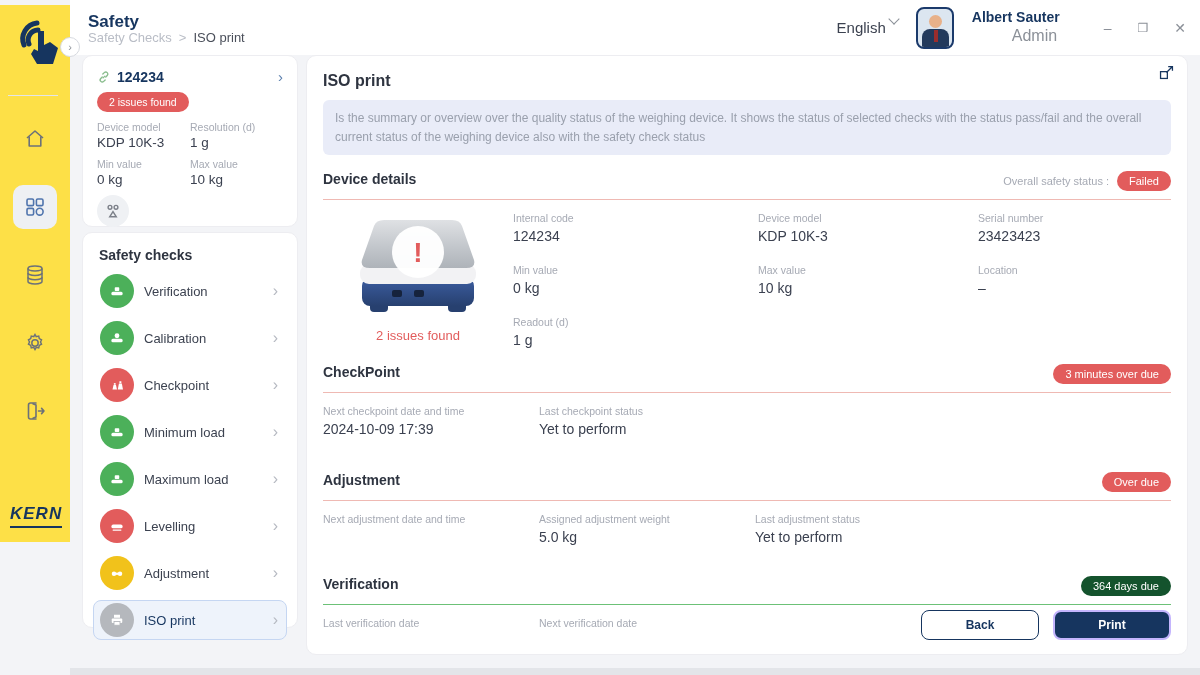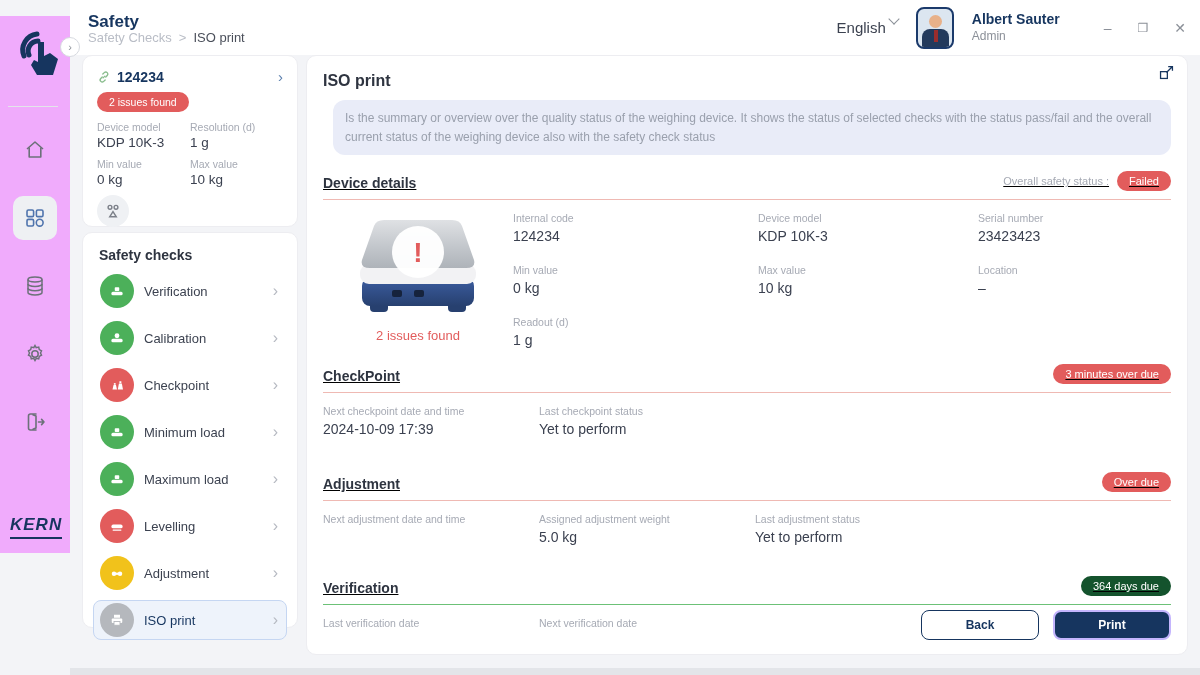--- a/index.html
+++ b/index.html
@@ -14,26 +14,26 @@
   .crumb-current { color:#4a4f5a; }
   .hdr-right { position:absolute; right:14px; top:0; height:55px; display:flex; align-items:center; gap:18px; }
   .lang { display:flex; align-items:flex-start; gap:4px; font-size:15px; color:#3c4250; cursor:pointer; }
   .chev-down { width:8px; height:8px; border-right:1.5px solid #8b9098; border-bottom:1.5px solid #8b9098; transform:rotate(45deg); margin-top:-4px; }
   .avatar { width:38px; height:42px; border:2px solid #1b3a6b; border-radius:8px; background:#dce6f0; position:relative; overflow:hidden; }
   .avatar .head { position:absolute; left:11px; top:6px; width:13px; height:13px; border-radius:50%; background:#e8b189; }
   .avatar .suit { position:absolute; left:4px; top:20px; width:27px; height:20px; border-radius:8px 8px 0 0; background:#233a5c; }
   .avatar .tie { position:absolute; left:16px; top:21px; width:4px; height:12px; background:#9b2d2d; }
   .user-meta { line-height:1.25; }
   .user-name { font-size:14px; font-weight:bold; color:#16355f; }
-  .user-role { font-size:12px; color:#8b9098; }
+  .user-role { font-size:16px; color:#8b9098;margin-left:40px; }
   .win-controls { display:flex; gap:26px; margin-left:26px; align-items:center; color:#8b9098; font-size:14px; }
   .win-btn { cursor:pointer; }
 
   
-  .rail { position:absolute; left:0; top:16px; width:70px; height:537px; background:#f0abfc; z-index:5; }
+  .rail { position:absolute; left:0; top:5px; width:70px; height:537px; background:#fde047; z-index:5; }
   .logo { position:absolute; left:10px; top:10px; width:52px; height:56px; }
   .rail-divider { position:absolute; left:8px; top:90px; width:50px; height:1px; background:#e3e5e9; }
   .rail-items { position:absolute; top:112px; left:0; width:70px; display:flex; flex-direction:column; align-items:center; gap:24px; }
   .rail-item { width:44px; height:44px; display:flex; align-items:center; justify-content:center; border-radius:10px; cursor:pointer; }
   .rail-item.active { background:#eef0f3; }
   .kern-logo { position:absolute; left:10px; bottom:14px; font-size:17px; font-weight:bold; font-style:italic; color:#16355f; letter-spacing:1px; border-bottom:2px solid #16355f; padding-bottom:2px; }
   .collapse-toggle { position:absolute; left:60px; top:37px; width:20px; height:20px; border-radius:50%; background:#fff; border:1px solid #d7dae0; z-index:6; display:flex; align-items:center; justify-content:center; color:#8b9098; font-size:11px; cursor:pointer; }
 
   
   .card { background:#fff; border:1px solid #ededf1; border-radius:10px; }
@@ -53,22 +53,22 @@
   .check-item.selected { background:#eef3fb; border-color:#c5d6f2; }
   .ci-circle { width:34px; height:34px; border-radius:50%; display:flex; align-items:center; justify-content:center; flex:none; }
   .c-green { background:#4cb05a; } .c-red { background:#e25c5c; } .c-yellow { background:#f1c21b; } .c-gray { background:#b5b8bd; }
   .ci-label { font-size:13px; color:#3c4250; }
   .ci-chevron { margin-left:auto; color:#b6bac2; font-size:16px; }
 
   
   .main-card { position:absolute; left:306px; top:55px; width:882px; height:600px; padding:14px 16px; }
   .expand-btn { position:absolute; right:12px; top:8px; cursor:pointer; }
   .main-title { font-size:16px; font-weight:600; color:#2e3440; margin-top:2px; }
-  .info-box { margin-top:10px; background:#e9ecf8; border-radius:12px; padding:9px 12px; font-size:12px; line-height:1.55; color:#9aa0ad;margin-left:10px; }
-  .section-head { display:flex; align-items:flex-end; margin-top:16px;text-decoration:underline; }
+  .info-box { margin-top:10px; background:#e9ecf8; border-radius:6px; padding:9px 12px; font-size:12px; line-height:1.55; color:#9aa0ad; }
+  .section-head { display:flex; align-items:flex-start; margin-top:16px; }
   .section-title { font-size:14px; font-weight:bold; color:#2e3440; }
   .status-right { margin-left:auto; display:flex; align-items:center; gap:8px; font-size:11px; color:#a6aab4; }
   .pill { border-radius:999px; color:#fff; font-size:11px; padding:4px 12px; }
   .pill-red { background:#e25c5c; } .pill-green { background:#14532d; }
   .rule { height:1px; margin-top:8px; }
   .rule-red { background:#efb9b3; } .rule-green { background:#6cc177; }
 
   .device-section { display:flex; margin-top:12px; }
   .device-visual { width:190px; flex:none; text-align:center; padding-top:4px; }
   .device-caption { font-size:13px; color:#e25c5c; margin-top:4px; }

